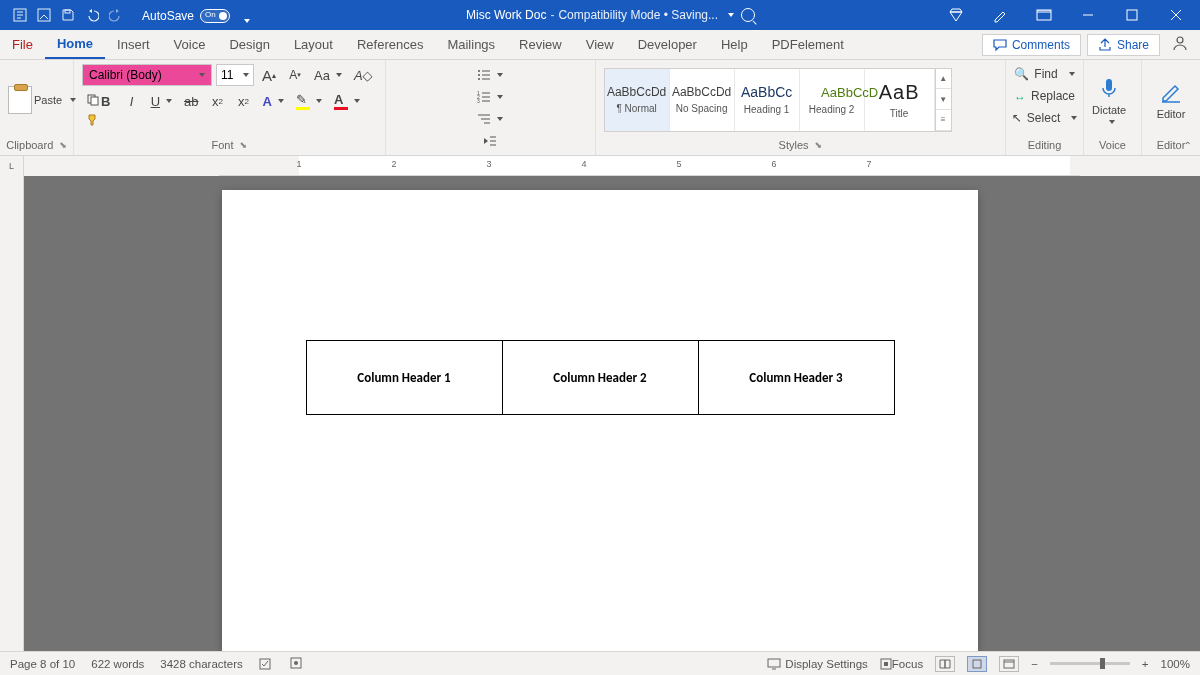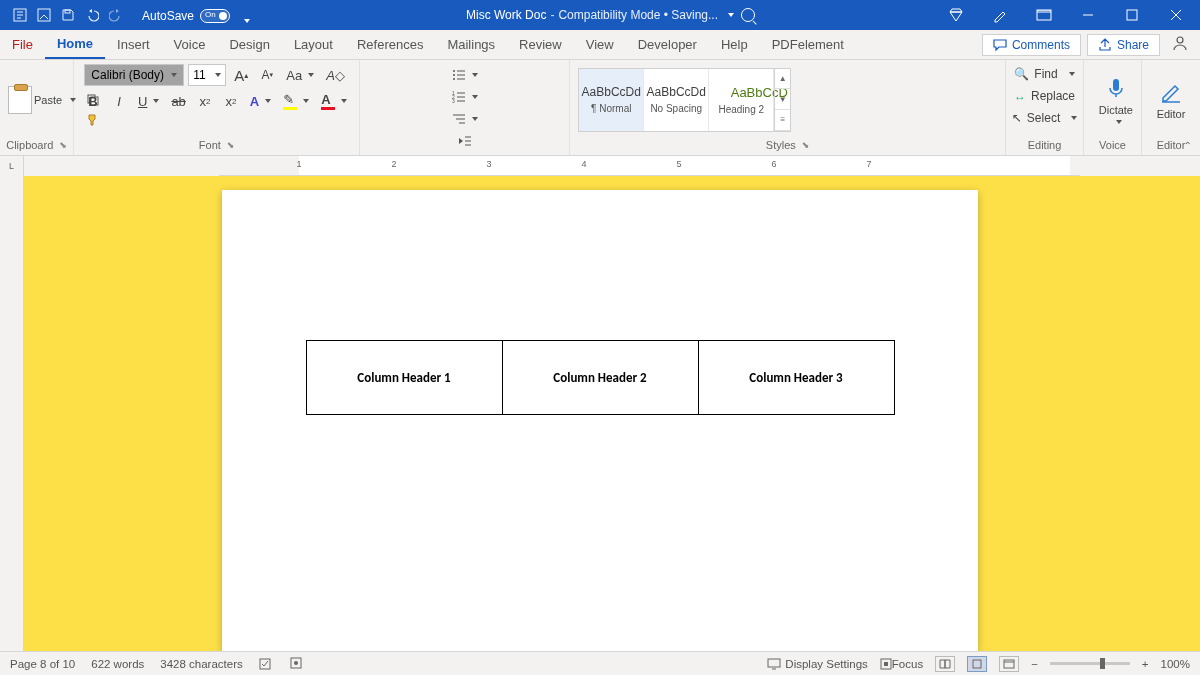--- a/index.html
+++ b/index.html
@@ -37,21 +37,21 @@
 .ribbon-body { flex: 1; display: flex; align-items: center; gap: 4px; }
 
 .clipboard-group .paste-btn { display: flex; flex-direction: row; align-items: center; gap: 2px; font-size: 11px; color: #444; }
 .paste-icon { width: 24px; height: 28px; background: linear-gradient(#fff,#fff); border: 1px solid #bbb; position: relative; }
 .paste-icon::before { content:""; position:absolute; top:-3px; left:5px; width:12px; height:5px; background:#d9a24b; border:1px solid #a87a2e; border-radius:2px;}
 .clipboard-side { display: flex; flex-direction: column; gap: 4px; margin-left: 4px; }
 .mini { width: 18px; height: 16px; display: flex; align-items: center; justify-content: center; font-size: 12px; color: #555; }
 
 .font-group .row { display: flex; align-items: center; gap: 4px; }
 .font-group { min-width: 260px; }
-.font-name { width: 100px; height: 22px; border: 1px solid #c8c8c8; background: #a3a3a3; font-size: 12px; padding: 0 6px; display: flex; align-items: center; justify-content: space-between; }
+.font-name { width: 130px; height: 22px; border: 1px solid #c8c8c8; background: #ec4899; font-size: 12px; padding: 0 6px; display: flex; align-items: center; justify-content: space-between; }
 .font-size { width: 38px; height: 22px; border: 1px solid #c8c8c8; background: #fff; font-size: 12px; padding: 0 4px; display: flex; align-items: center; justify-content: space-between; }
 .btn-sm { height: 22px; min-width: 22px; padding: 0 4px; display: flex; align-items: center; justify-content: center; font-size: 13px; color: #444; }
 .stack { display: flex; flex-direction: column; gap: 4px; }
 .font-color-bar { display:inline-block; width:14px; border-bottom: 3px solid #e81123; font-weight:600;}
 .hl-bar { display:inline-block; width:14px; border-bottom: 3px solid #ffff00;}
 
 .para-group { min-width: 210px; }
 .para-group .btn-sm svg { width: 14px; height: 14px; }
 
 .styles-group { flex: 1; min-width: 340px; }
@@ -75,21 +75,21 @@
 
 .ruler-area { height: 20px; background: #f3f2f1; display: flex; }
 .ruler-corner { width: 24px; border-right:1px solid #d6d6d6; display:flex; align-items:center; justify-content:center; font-size:9px; color:#666;}
 .ruler { flex:1; position:relative; background:#fff; border-bottom:1px solid #d6d6d6; margin-left:195px; margin-right:120px; overflow:hidden;}
 .ruler-bg { position:absolute; inset:0; background: #f3f2f1;}
 .ruler-white { position:absolute; top:0; bottom:0; left:80px; right:10px; background:#fff;}
 .ruler-ticks { position:absolute; inset:0; font-size:9px; color:#666;}
 .ruler-num { position:absolute; top:3px; transform:translateX(-50%);}
 
 
-.doc-scroll { flex:1; background:#fde047; overflow:hidden; position:relative; display:flex; justify-content:center; }
+.doc-scroll { flex:1; background:#737373; overflow:hidden; position:relative; display:flex; justify-content:center; }
 .vruler { position:absolute; left:0; top:0; bottom:0; width:24px; background:#f3f2f1; border-right:1px solid #d6d6d6;}
 .page { width: 756px; background:#fff; margin-top:14px; box-shadow: 0 2px 8px rgba(0,0,0,0.25); min-height: 460px; padding: 150px 80px 60px 80px; }
 .doc-table { border-collapse: collapse; margin: 0 auto; }
 .doc-table td { border:1px solid #000; width: 196px; height: 74px; text-align:center; vertical-align:middle; font-size:13px; font-family: Calibri, Arial, sans-serif; }
 .doc-table tr:first-child td { font-weight:600; }
 
 
 .statusbar { height: 24px; background:#f3f2f1; border-top:1px solid #d6d6d6; display:flex; align-items:center; font-size:11.5px; color:#555; padding: 0 10px; gap:16px;}
 .statusbar .right { margin-left:auto; display:flex; align-items:center; gap:12px;}
 .zoom-slider { width: 80px; height:3px; background:#c8c8c8; position:relative;}
@@ -421,22 +421,30 @@
       <div class="styles-gallery">
         <div class="style-item sel">
             <span class="style-sample">AaBbCcDd</span>
             <span>¶ Normal</span>
           </div>
         <div class="style-item">
             <span class="style-sample">AaBbCcDd</span>
             <span>No Spacing</span>
           </div>
         <div class="style-item">
+            <span class="style-sample h1">AaBbCc</span>
+            <span>Heading 1</span>
+          </div>
+        <div class="style-item">
             <span class="style-sample h2">AaBbCcD</span>
             <span>Heading 2</span>
+          </div>
+        <div class="style-item" style="width:70px">
+            <span class="style-sample title">AaB</span>
+            <span>Title</span>
           </div>
         <div class="styles-scroll">
             <div>▲</div>
             <div>▼</div>
             <div>≡</div>
           </div>
       </div>
     </div>
     <div class="ribbon-group-label">
         <span>Styles</span>
@@ -460,21 +468,21 @@
           <span>Select</span>
           <span class="caret-down dark"></span>
         </div>
     </div>
     <div class="ribbon-group-label">
         <span>Editing</span>
       </div>
   </div>
 
   <div class="ribbon-group voice-group">
-    <div class="ribbon-body" style="justify-content:flex-end">
+    <div class="ribbon-body" style="justify-content:flex-start">
       <div class="big-btn">
         <svg class="ic" viewBox="0 0 24 24">
             <rect x="9" y="3" width="6" height="12" rx="3" fill="#2b7cd3"></rect>
             <path d="M6 12a6 6 0 0 0 12 0M12 18v3" stroke="#2b7cd3" fill="none" stroke-width="1.5"></path>
           </svg>
         <span>Dictate</span>
           <span class="caret-down dark"></span>
       </div>
     </div>
     <div class="ribbon-group-label">

